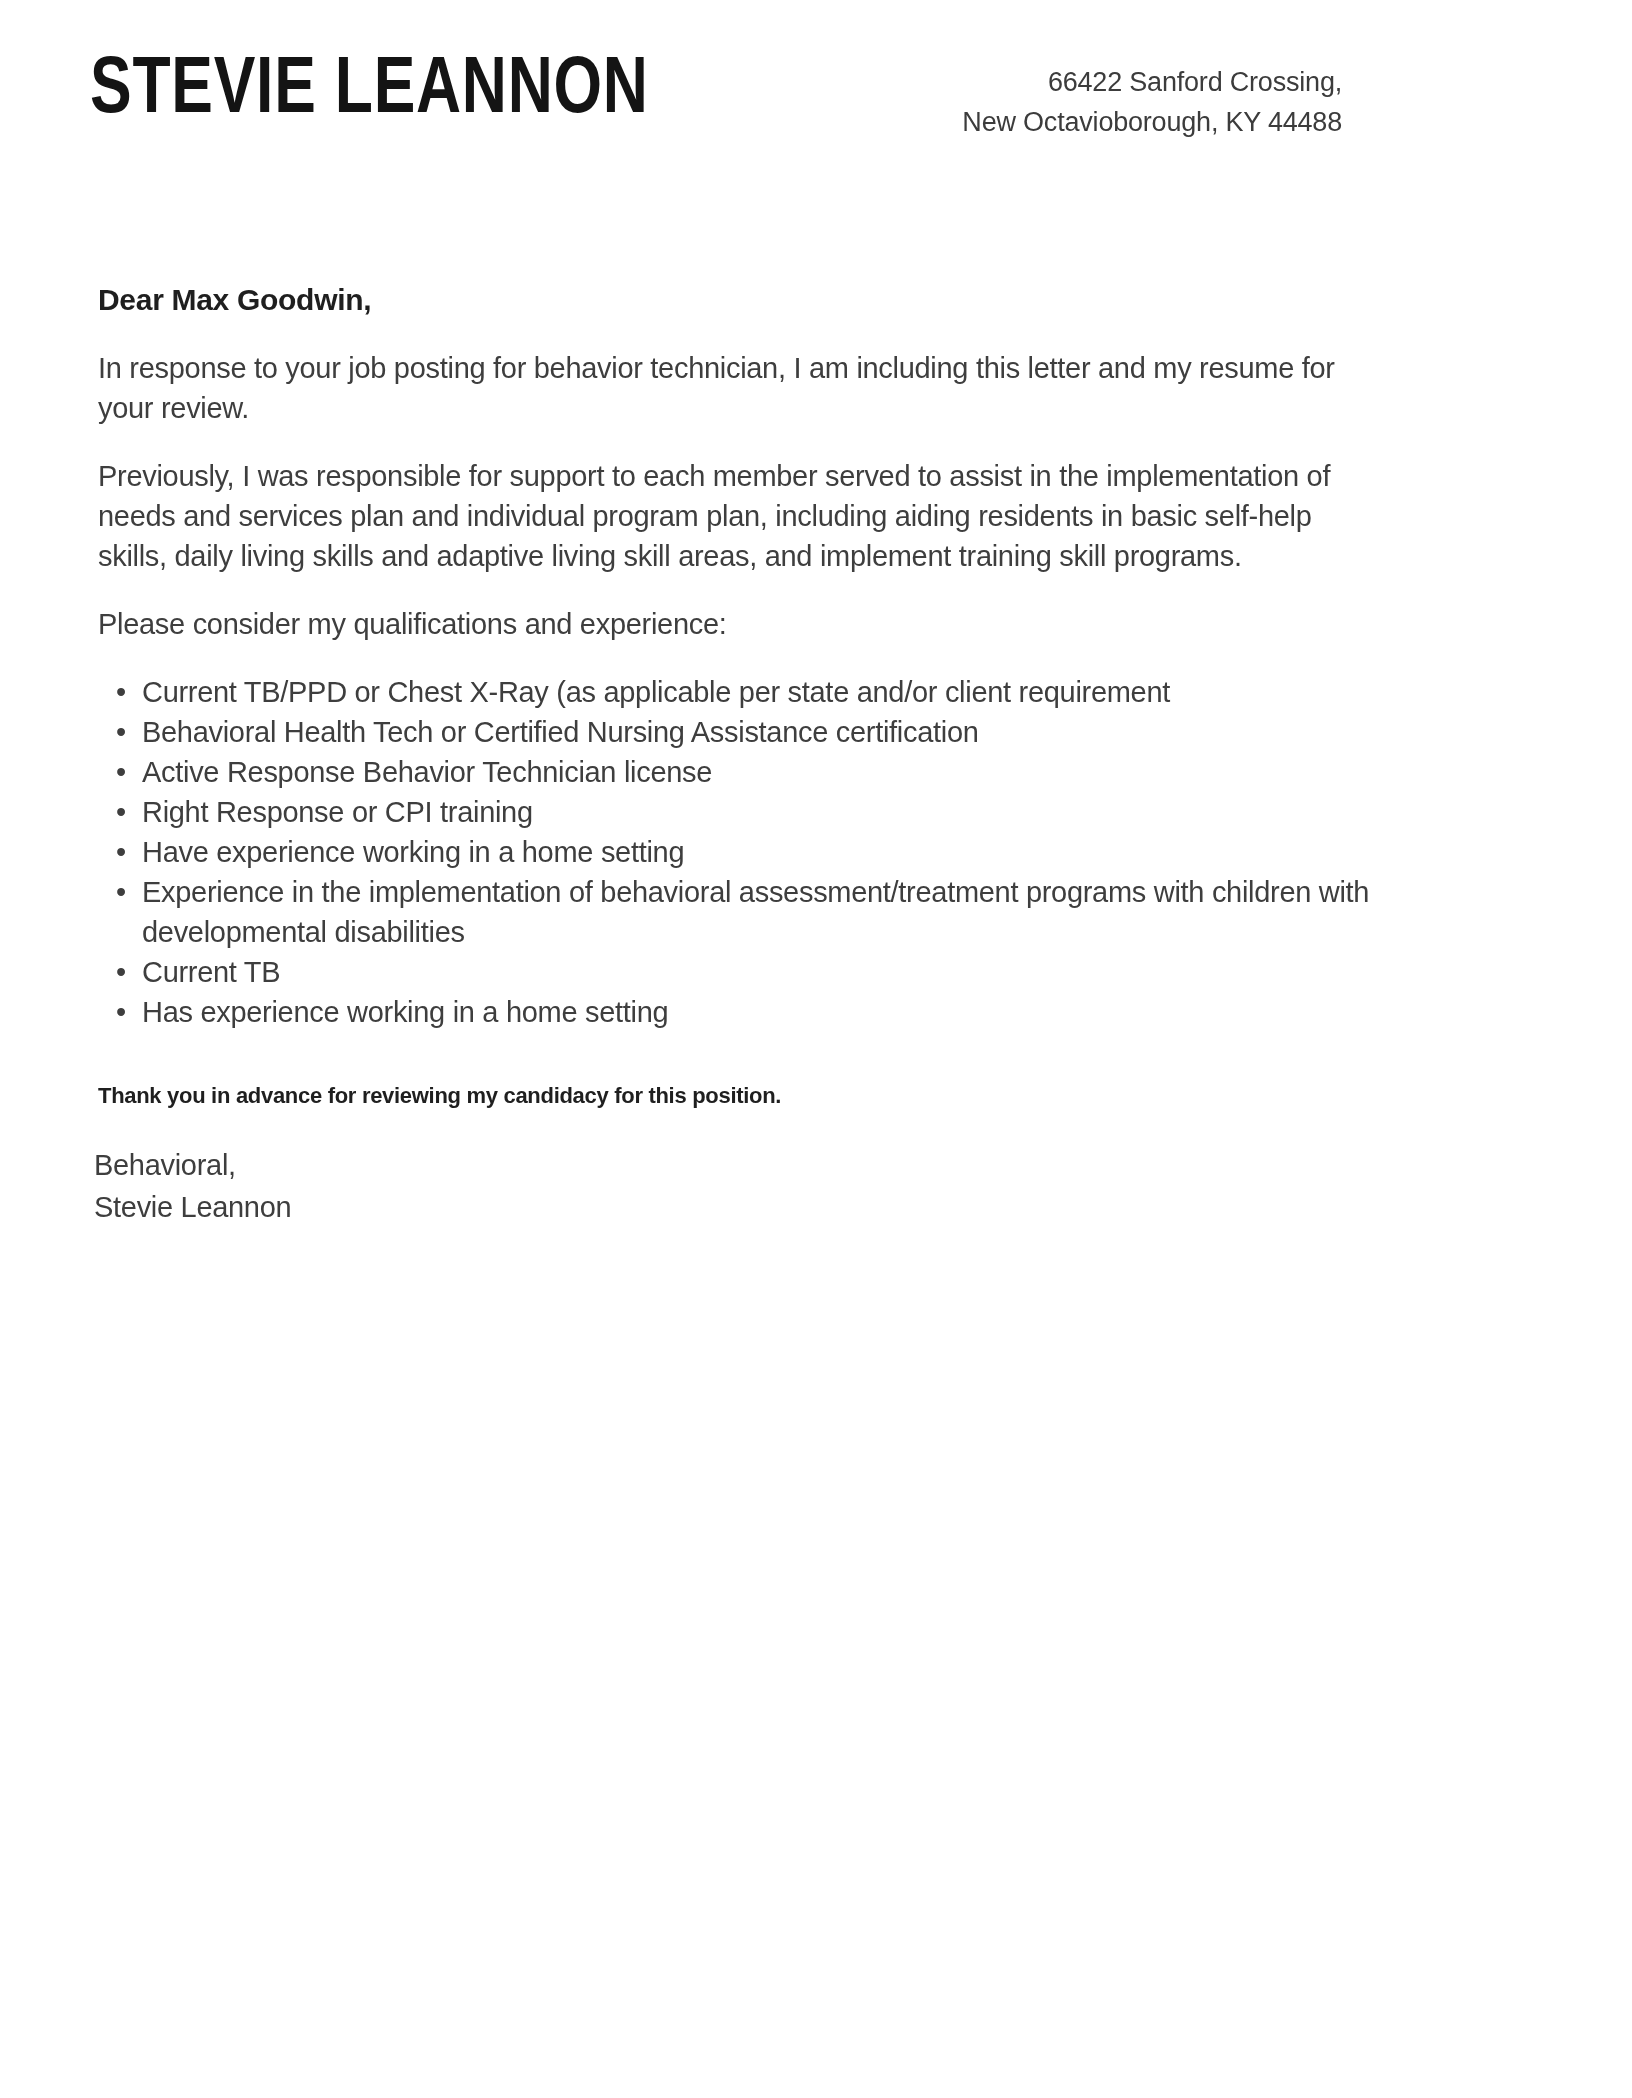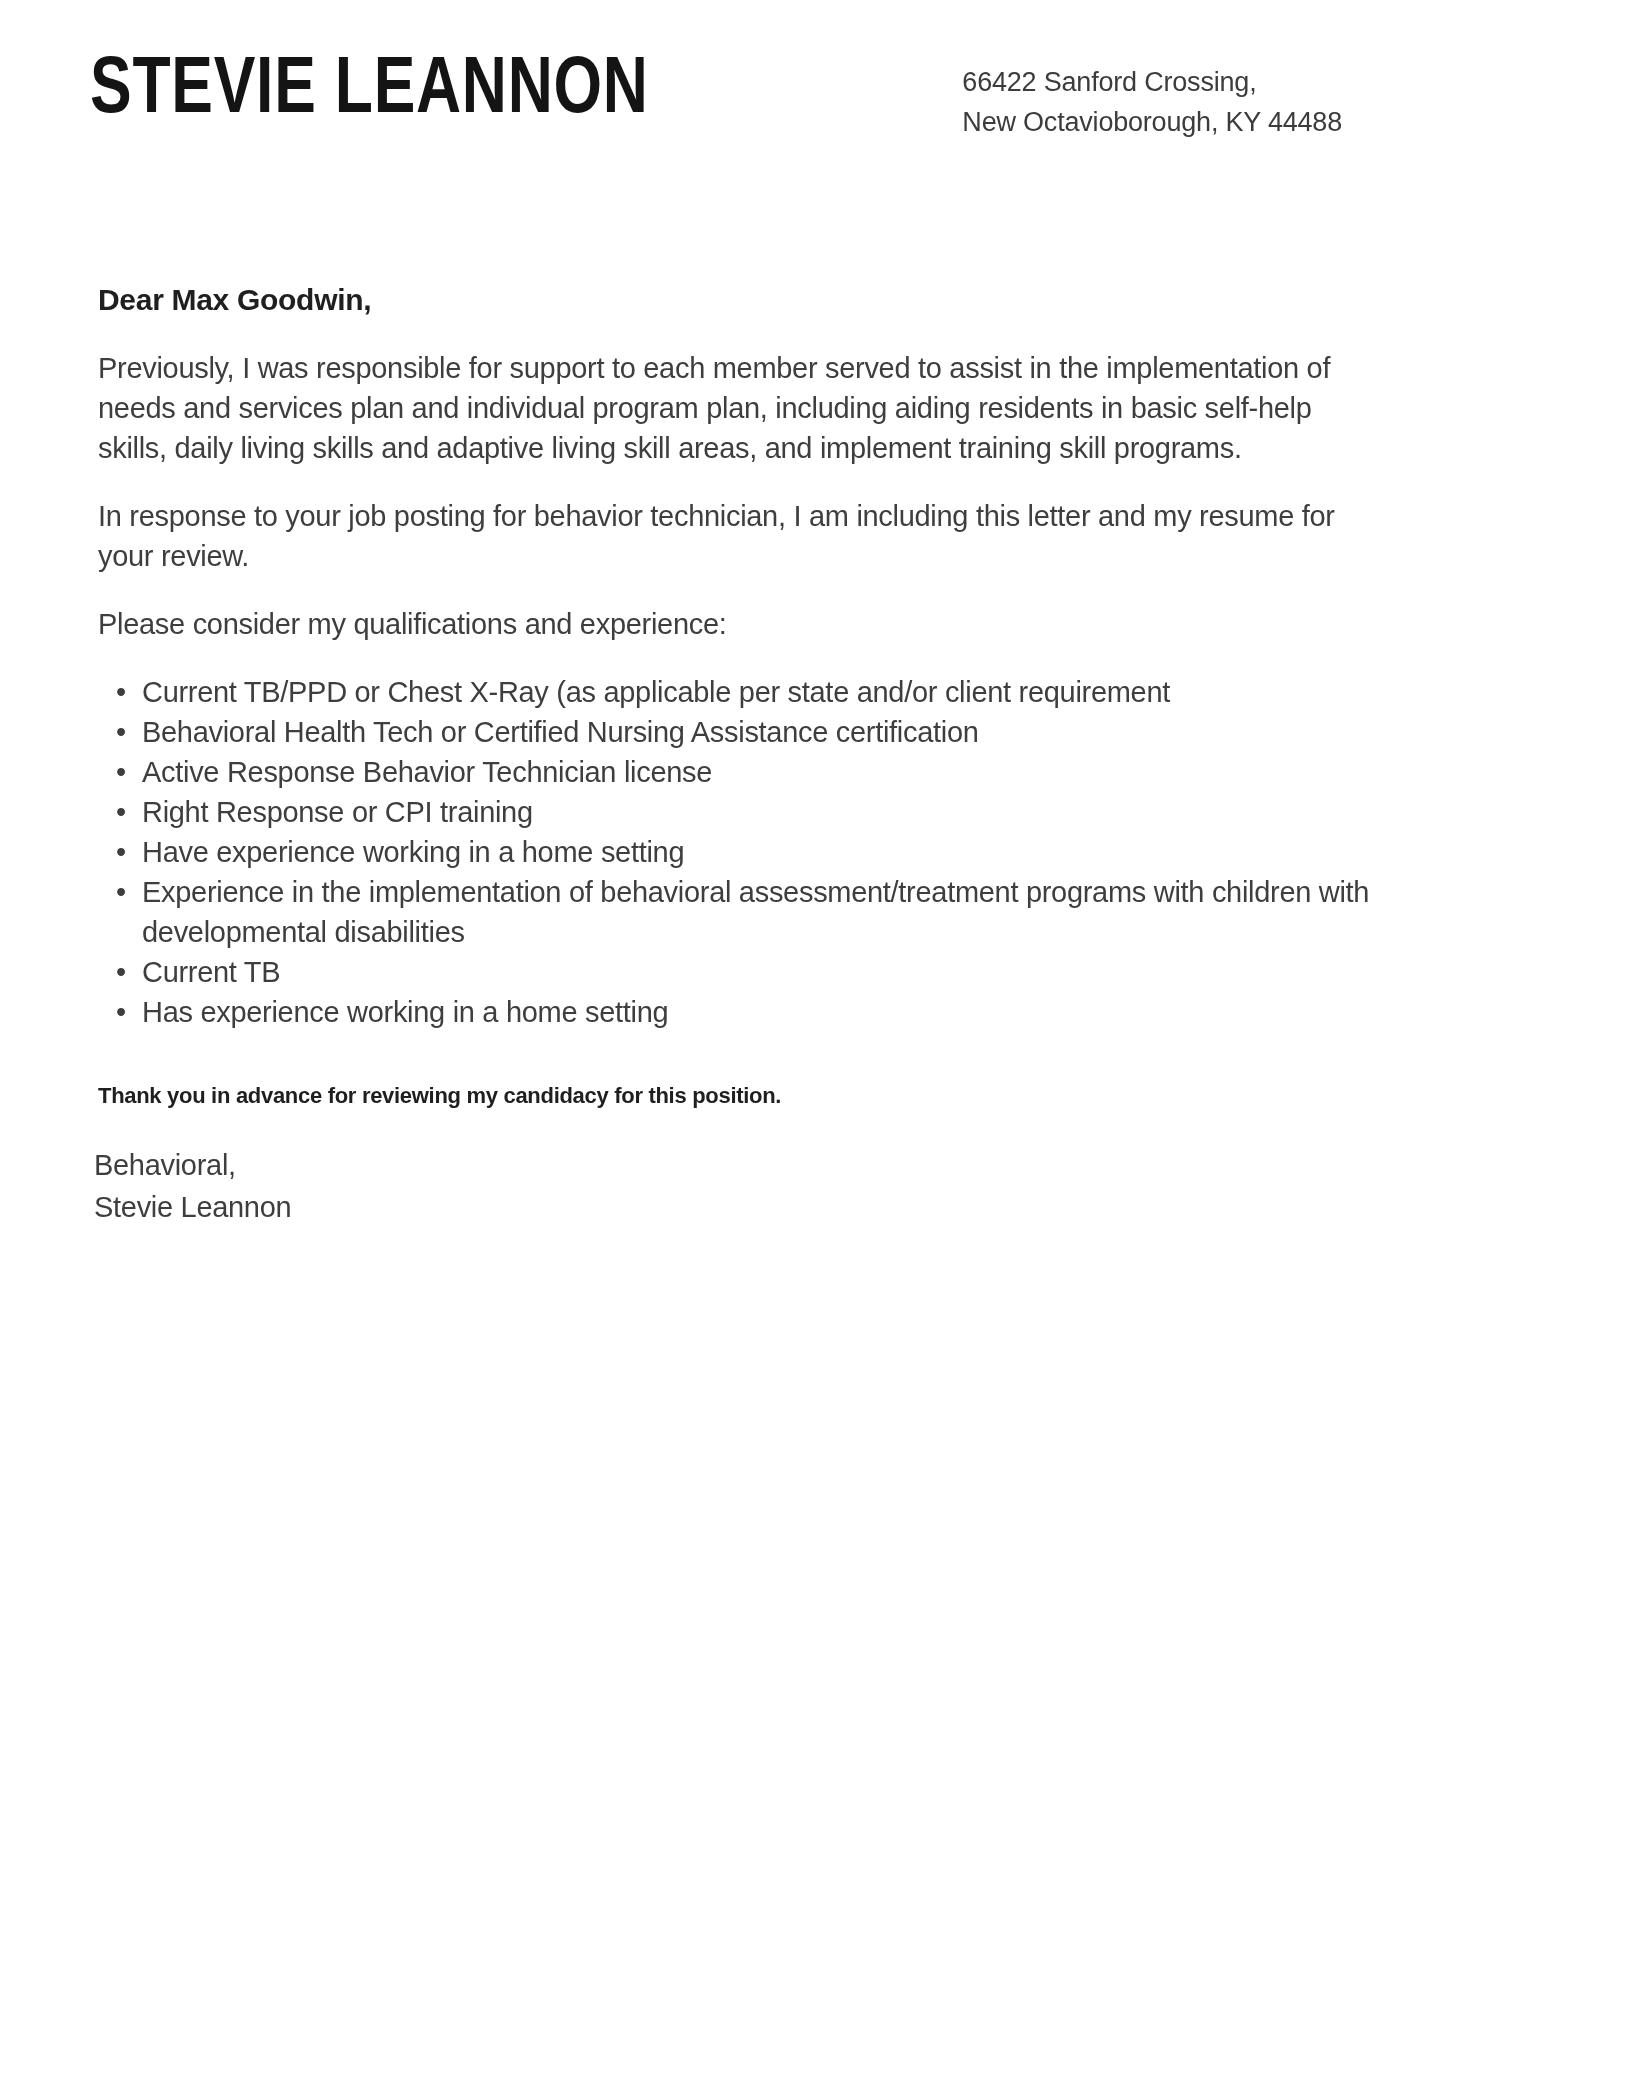--- a/index.html
+++ b/index.html
@@ -33,20 +33,21 @@
     line-height: 1.1;
     font-weight: 600;
     color: #141414;
     white-space: nowrap;
     transform: scaleX(0.78);
     transform-origin: left top;
     letter-spacing: 1px;
     margin-left: -4px;
   }
   .address {
+    text-align: right;
     font-size: 27px;
     line-height: 40px;
     color: #3c3c3c;
     margin-top: 21px;
     margin-right: 34px;
     letter-spacing: -0.2px;
   }
   
   .letter {
     margin-top: 138px;
@@ -97,23 +98,23 @@
     <div class="address">
       <div>66422 Sanford Crossing,</div>
       <div>New Octavioborough, KY 44488</div>
     </div>
   </div>
 
   <div class="letter">
 
     <p class="greeting">Dear Max Goodwin,</p>
 
+    <p>In response to your job posting for behavior technician, I am including this letter and my resume for your review.</p>
+
     <p>Previously, I was responsible for support to each member served to assist in the implementation of needs and services plan and individual program plan, including aiding residents in basic self-help skills, daily living skills and adaptive living skill areas, and implement training skill programs.</p>
-
-    <p>In response to your job posting for behavior technician, I am including this letter and my resume for your review.</p>
 
     <p>Please consider my qualifications and experience:</p>
 
     <ul class="qualifications">
       <li>
         <span class="bullet-dot">•</span>
         <span>Current TB/PPD or Chest X-Ray (as applicable per state and/or client requirement</span>
       </li>
       <li>
         <span class="bullet-dot">•</span>

